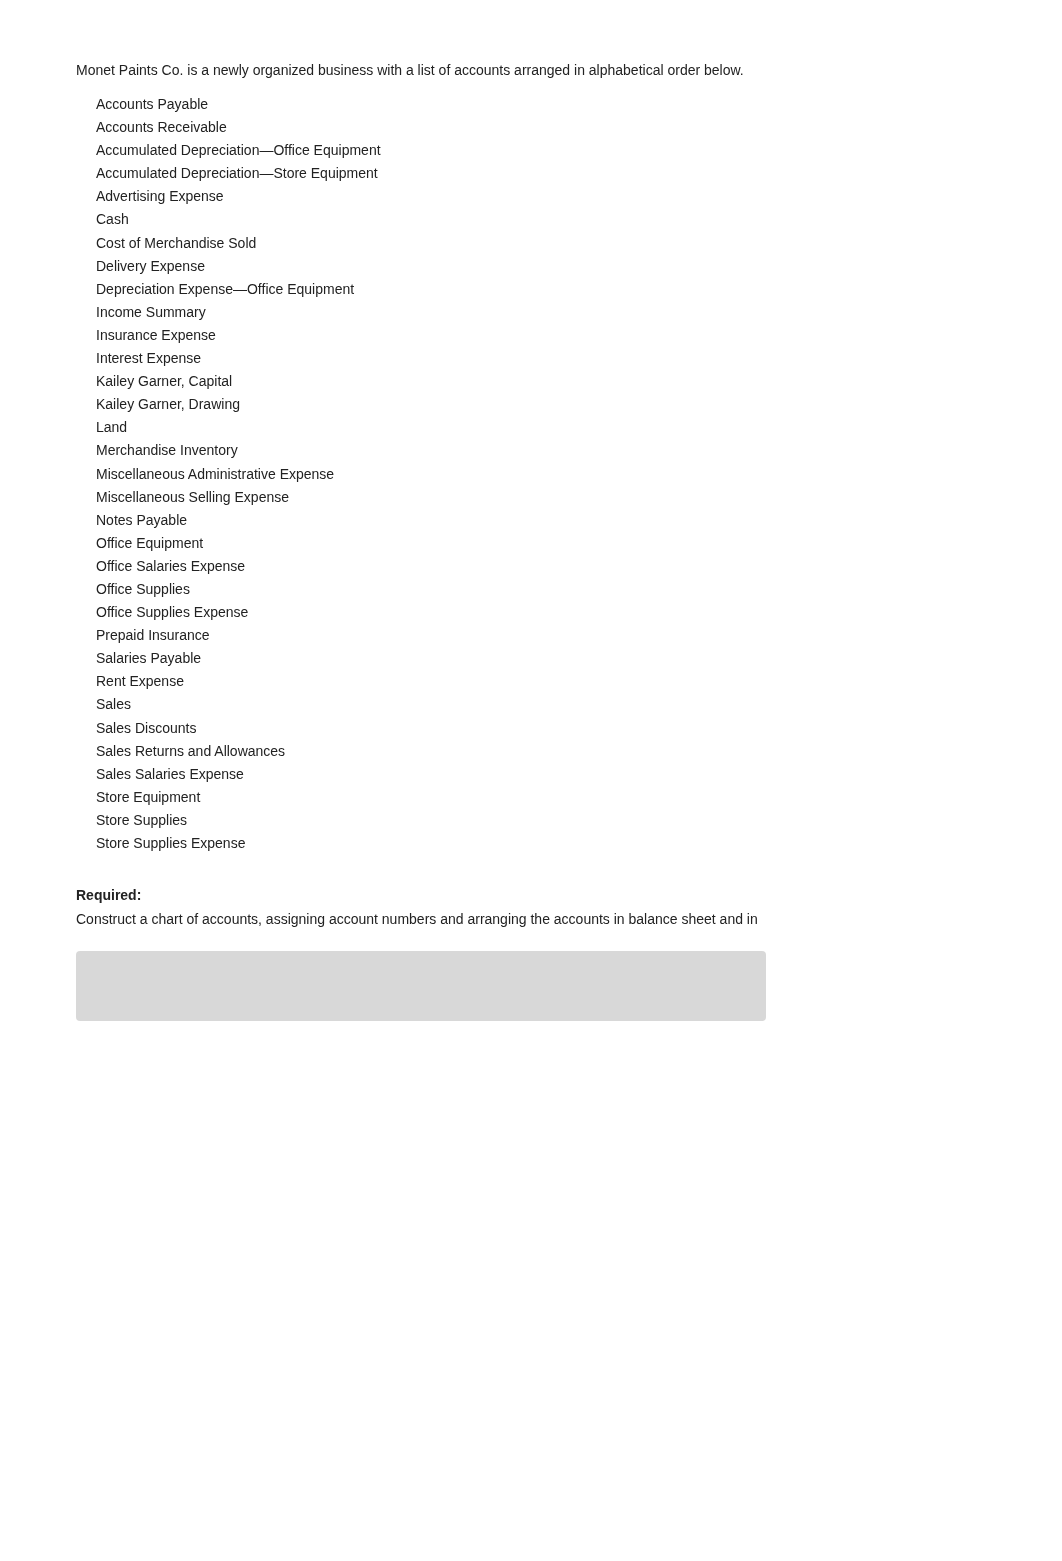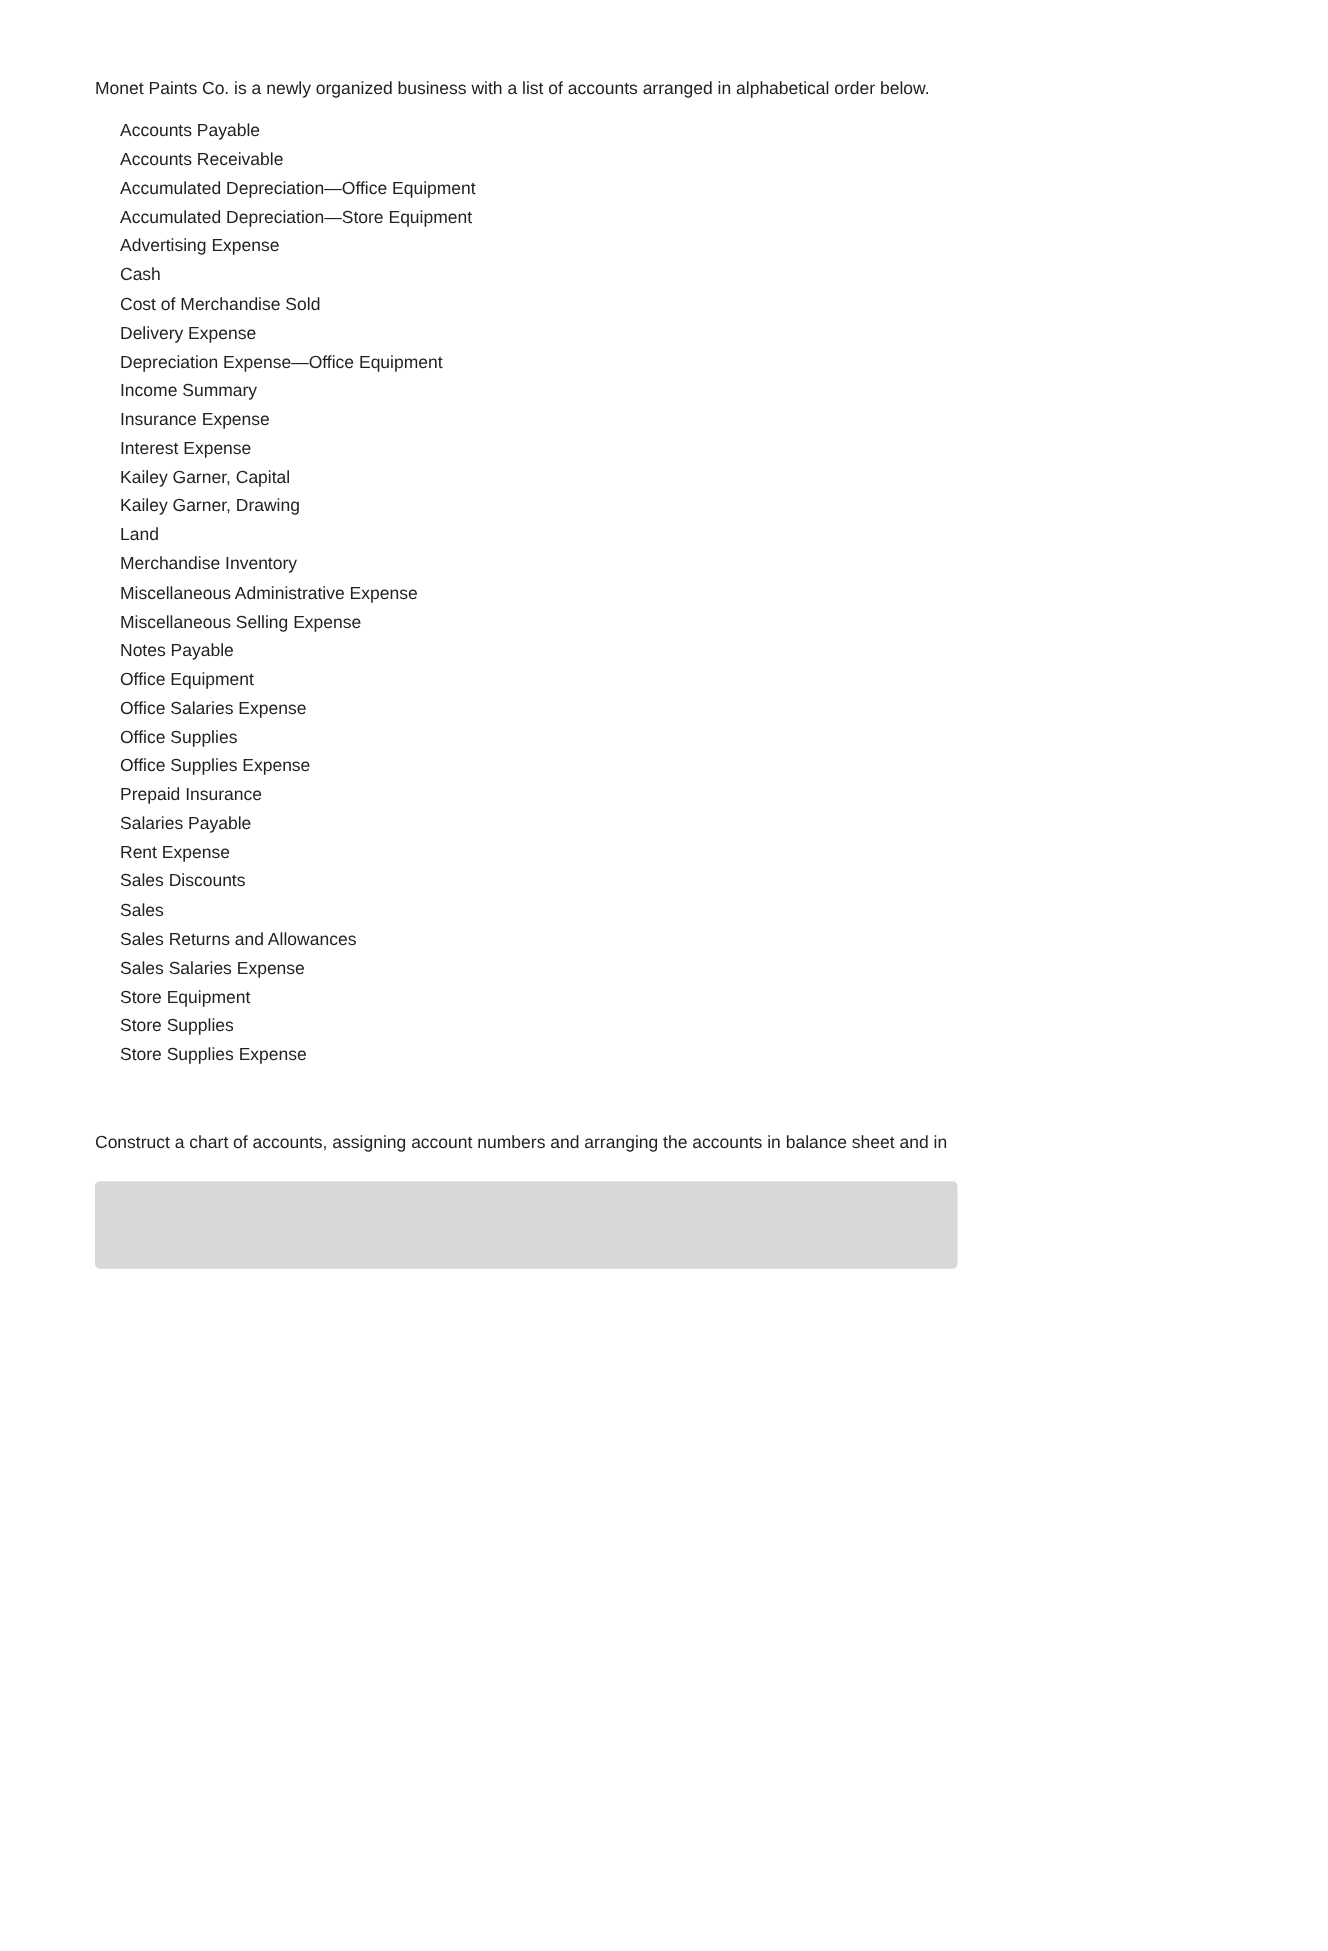--- a/index.html
+++ b/index.html
@@ -18,21 +18,21 @@
       padding: 60px 76px;
     }
 
     .intro-text {
       margin-bottom: 12px;
       line-height: 1.5;
     }
 
     .accounts-list {
       margin-left: 20px;
-      margin-bottom: 48px;
+      margin-bottom: 32px;
     }
 
     .accounts-list .account-item {
       line-height: 1.65;
     }
 
     .required-section {
       margin-bottom: 12px;
     }
 
@@ -81,25 +81,26 @@
     <div class="account-item">Miscellaneous Administrative Expense</div>
     <div class="account-item">Miscellaneous Selling Expense</div>
     <div class="account-item">Notes Payable</div>
     <div class="account-item">Office Equipment</div>
     <div class="account-item">Office Salaries Expense</div>
     <div class="account-item">Office Supplies</div>
     <div class="account-item">Office Supplies Expense</div>
     <div class="account-item">Prepaid Insurance</div>
     <div class="account-item">Salaries Payable</div>
     <div class="account-item">Rent Expense</div>
+    <div class="account-item">Sales</div>
     <div class="account-item">Sales Discounts</div>
-    <div class="account-item">Sales</div>
     <div class="account-item">Sales Returns and Allowances</div>
     <div class="account-item">Sales Salaries Expense</div>
     <div class="account-item">Store Equipment</div>
     <div class="account-item">Store Supplies</div>
     <div class="account-item">Store Supplies Expense</div>
   </div>
 
 <div class="required-section">
+  <p class="required-label">Required:</p>
   <p class="construct-text">Construct a chart of accounts, assigning account numbers and arranging the accounts in balance sheet and in</p>
   <div class="blurred-box"></div>
 </div>
 
 </body></html>

